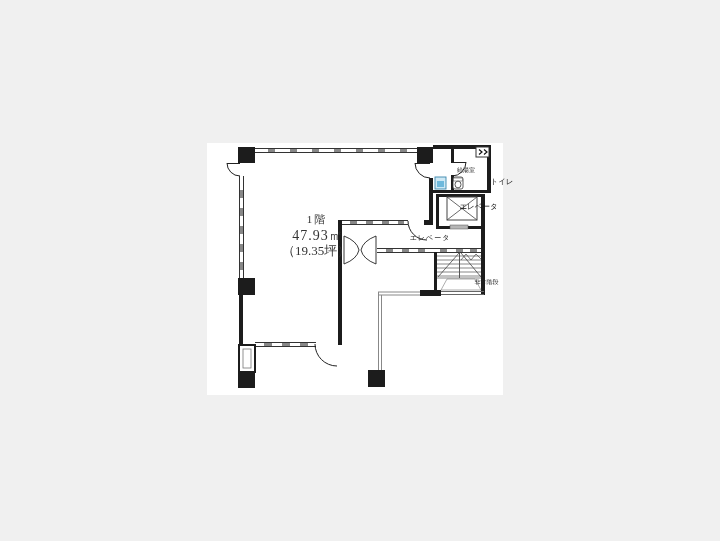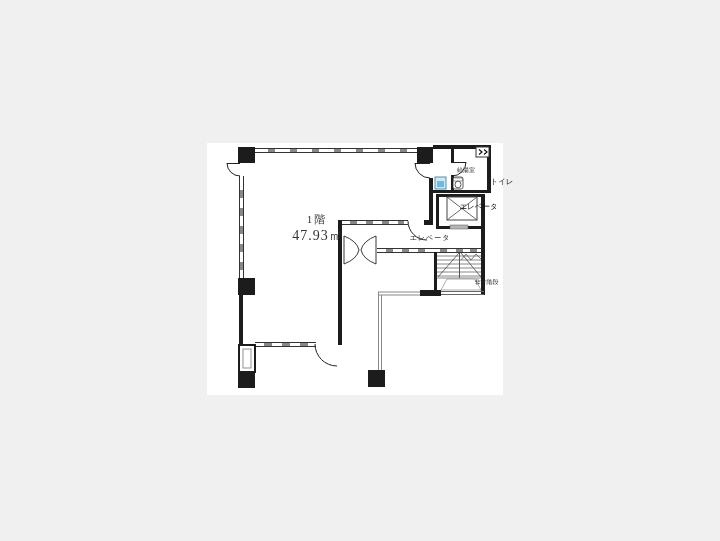--- a/index.html
+++ b/index.html
@@ -198,18 +198,19 @@
     </g>
 
     <g stroke="#222" stroke-width="0.9" fill="#fff">
       <path d="M344,236 L344,264 Q357,259 359,250 Q357,241 344,236 Z"></path>
       <path d="M376,236 L376,264 Q363,259 361,250 Q363,241 376,236 Z"></path>
     </g>
   </svg>
 
   <div class="lbl lbl-floor">1階</div>
   <div class="lbl lbl-m2">47.93㎡</div>
+  <div class="lbl lbl-tsubo">（19.35坪）</div>
   <div class="lbl lbl-kitchenette">給湯室</div>
   <div class="lbl lbl-toilet">トイレ</div>
   <div class="lbl lbl-elevator">エレベータ</div>
   <div class="lbl lbl-corridor">エレベータ</div>
   <div class="lbl lbl-stairs">非常階段</div>
 </div>
 
 </body></html>

